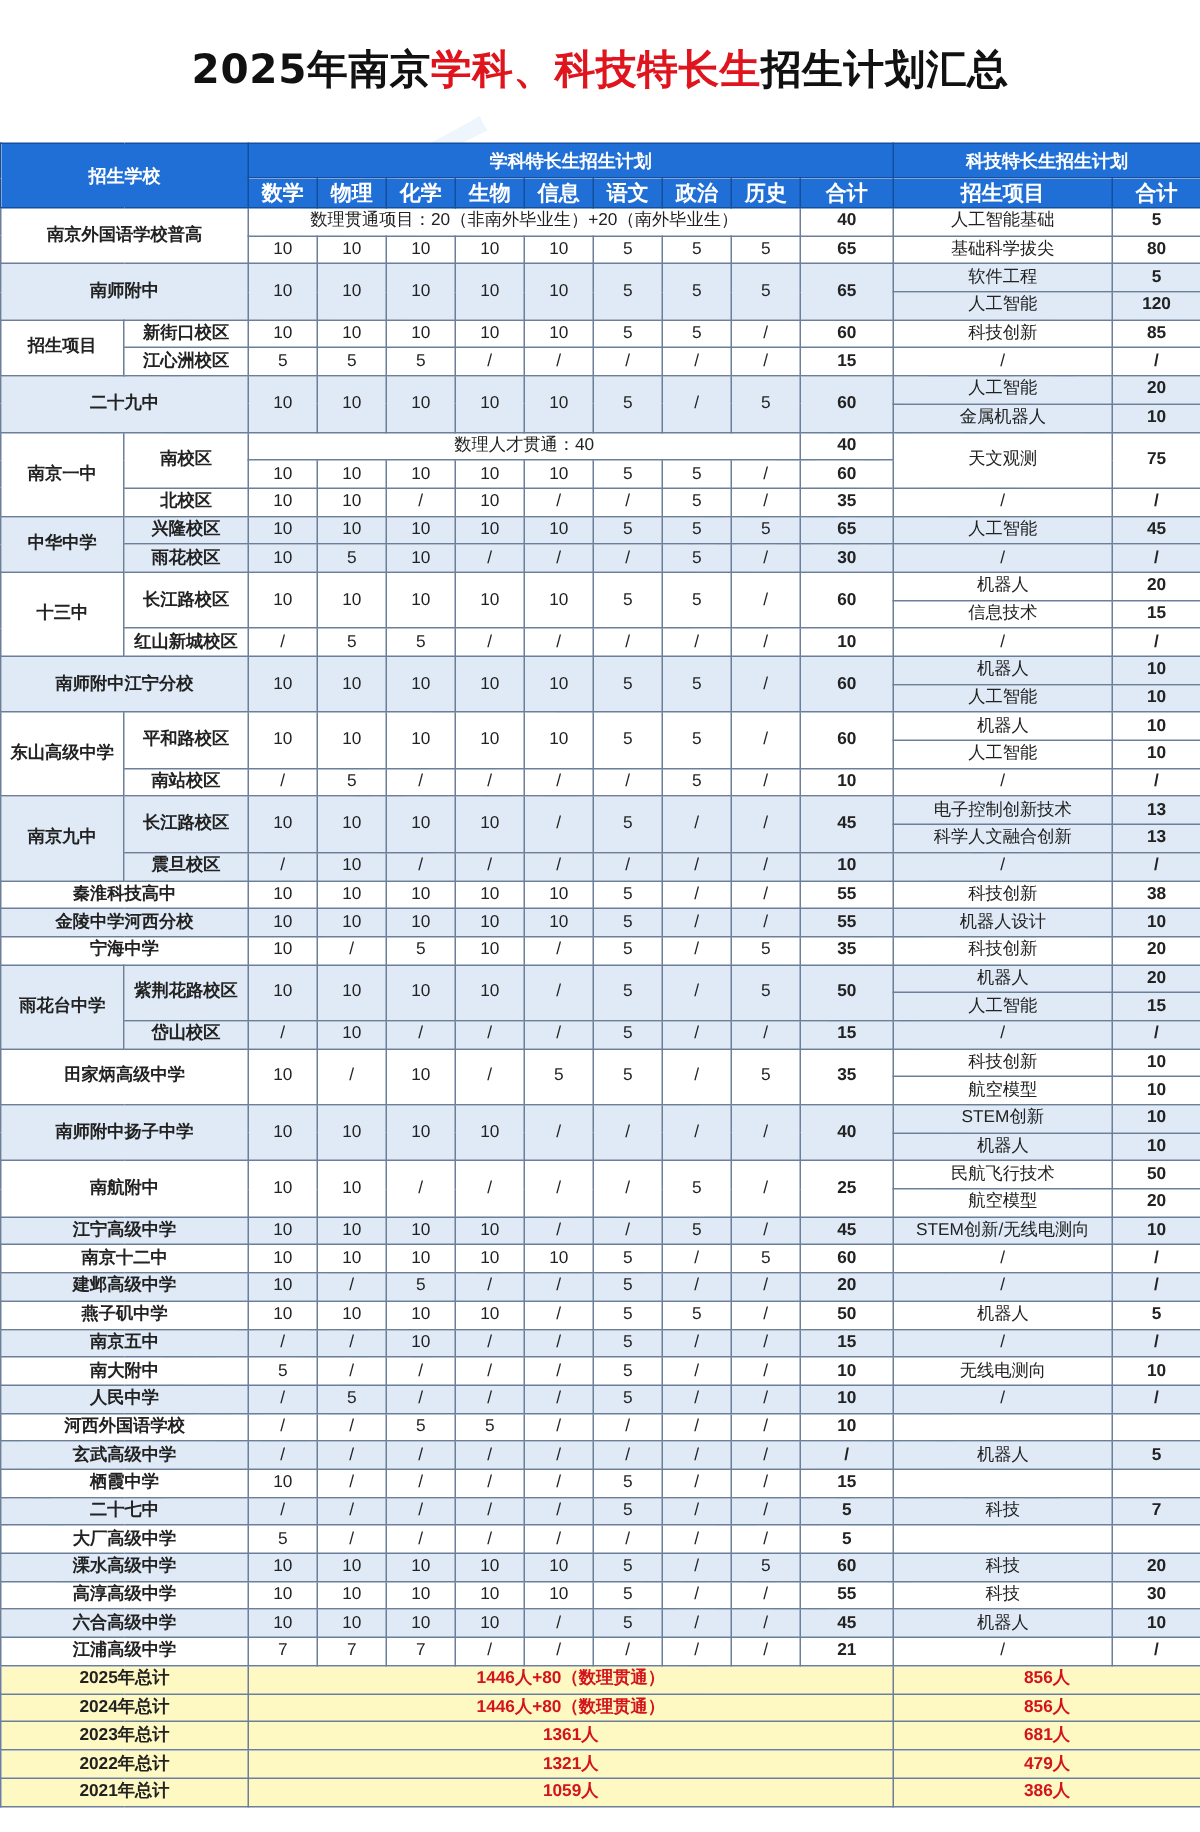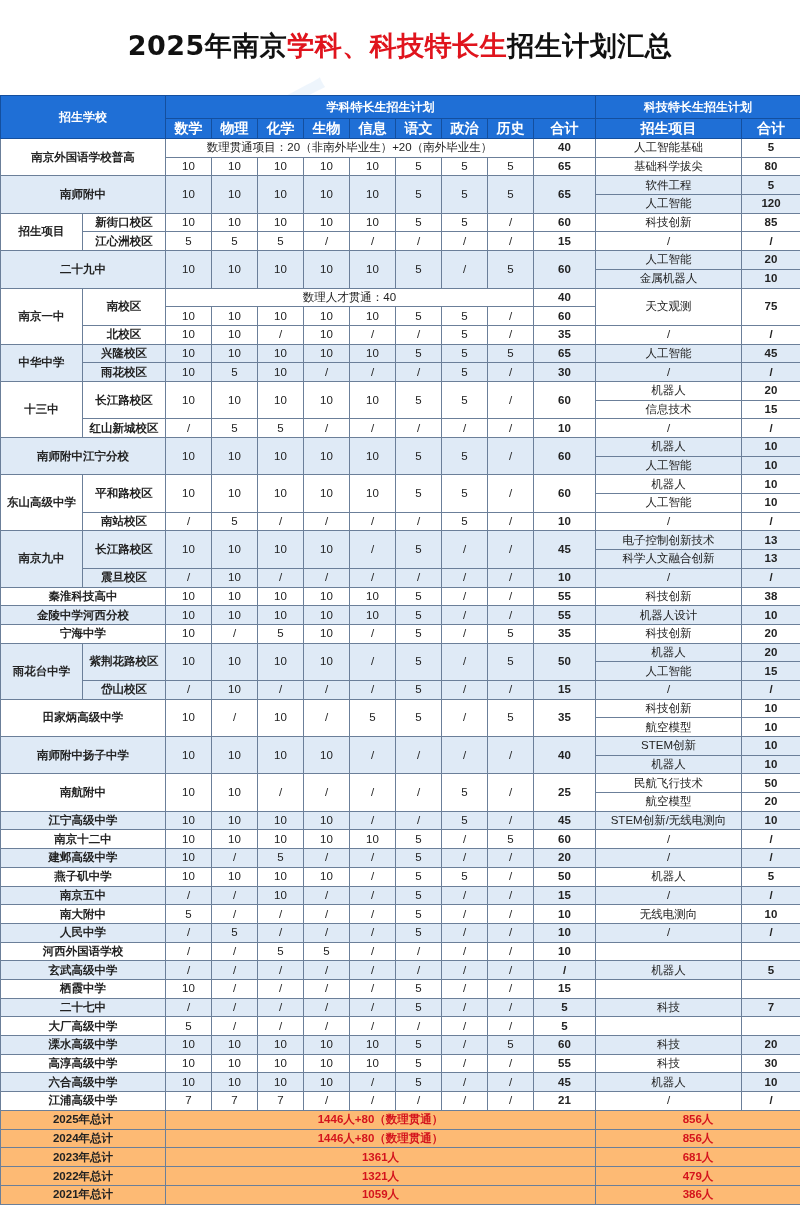--- a/index.html
+++ b/index.html
@@ -15,21 +15,21 @@
                overflow:hidden; white-space:nowrap; }
   table.plan th { background:#1f6fd6; color:#fff; font-weight:bold; font-size:12px; border-color:#144f9e; }
   table.plan th.top { height:22px; }
   table.plan th.sub { height:19px; font-size:14px; }
   td.school { font-weight:bold; font-size:11.5px; }
   td.total { font-weight:bold; }
   td.ttotal { font-weight:bold; }
   tr.shade td { background:#dfeaf6; }
   tr.plain td { background:#ffffff; }
   td.merged-note { font-size:11px; }
-  tr.sum td { background:#fdba74; height:17.8px; font-weight:bold; }
+  tr.sum td { background:#fef9c3; height:17.8px; font-weight:bold; }
   tr.sum td.red { color:#d4141d; }
   .wm { position:absolute; color:#4f98e8; opacity:0.09; font-weight:bold; font-size:110px;
         transform:rotate(-28deg); pointer-events:none; font-family:"DejaVu Sans",sans-serif; }
 </style>
 </head>
 <body>
 
 <div class="title"><span>2025年南京</span><span class="red">学科、科技特长生</span><span>招生计划汇总</span></div>
 
 <div class="wm" style="left:40px;top:120px;">小码王</div>

